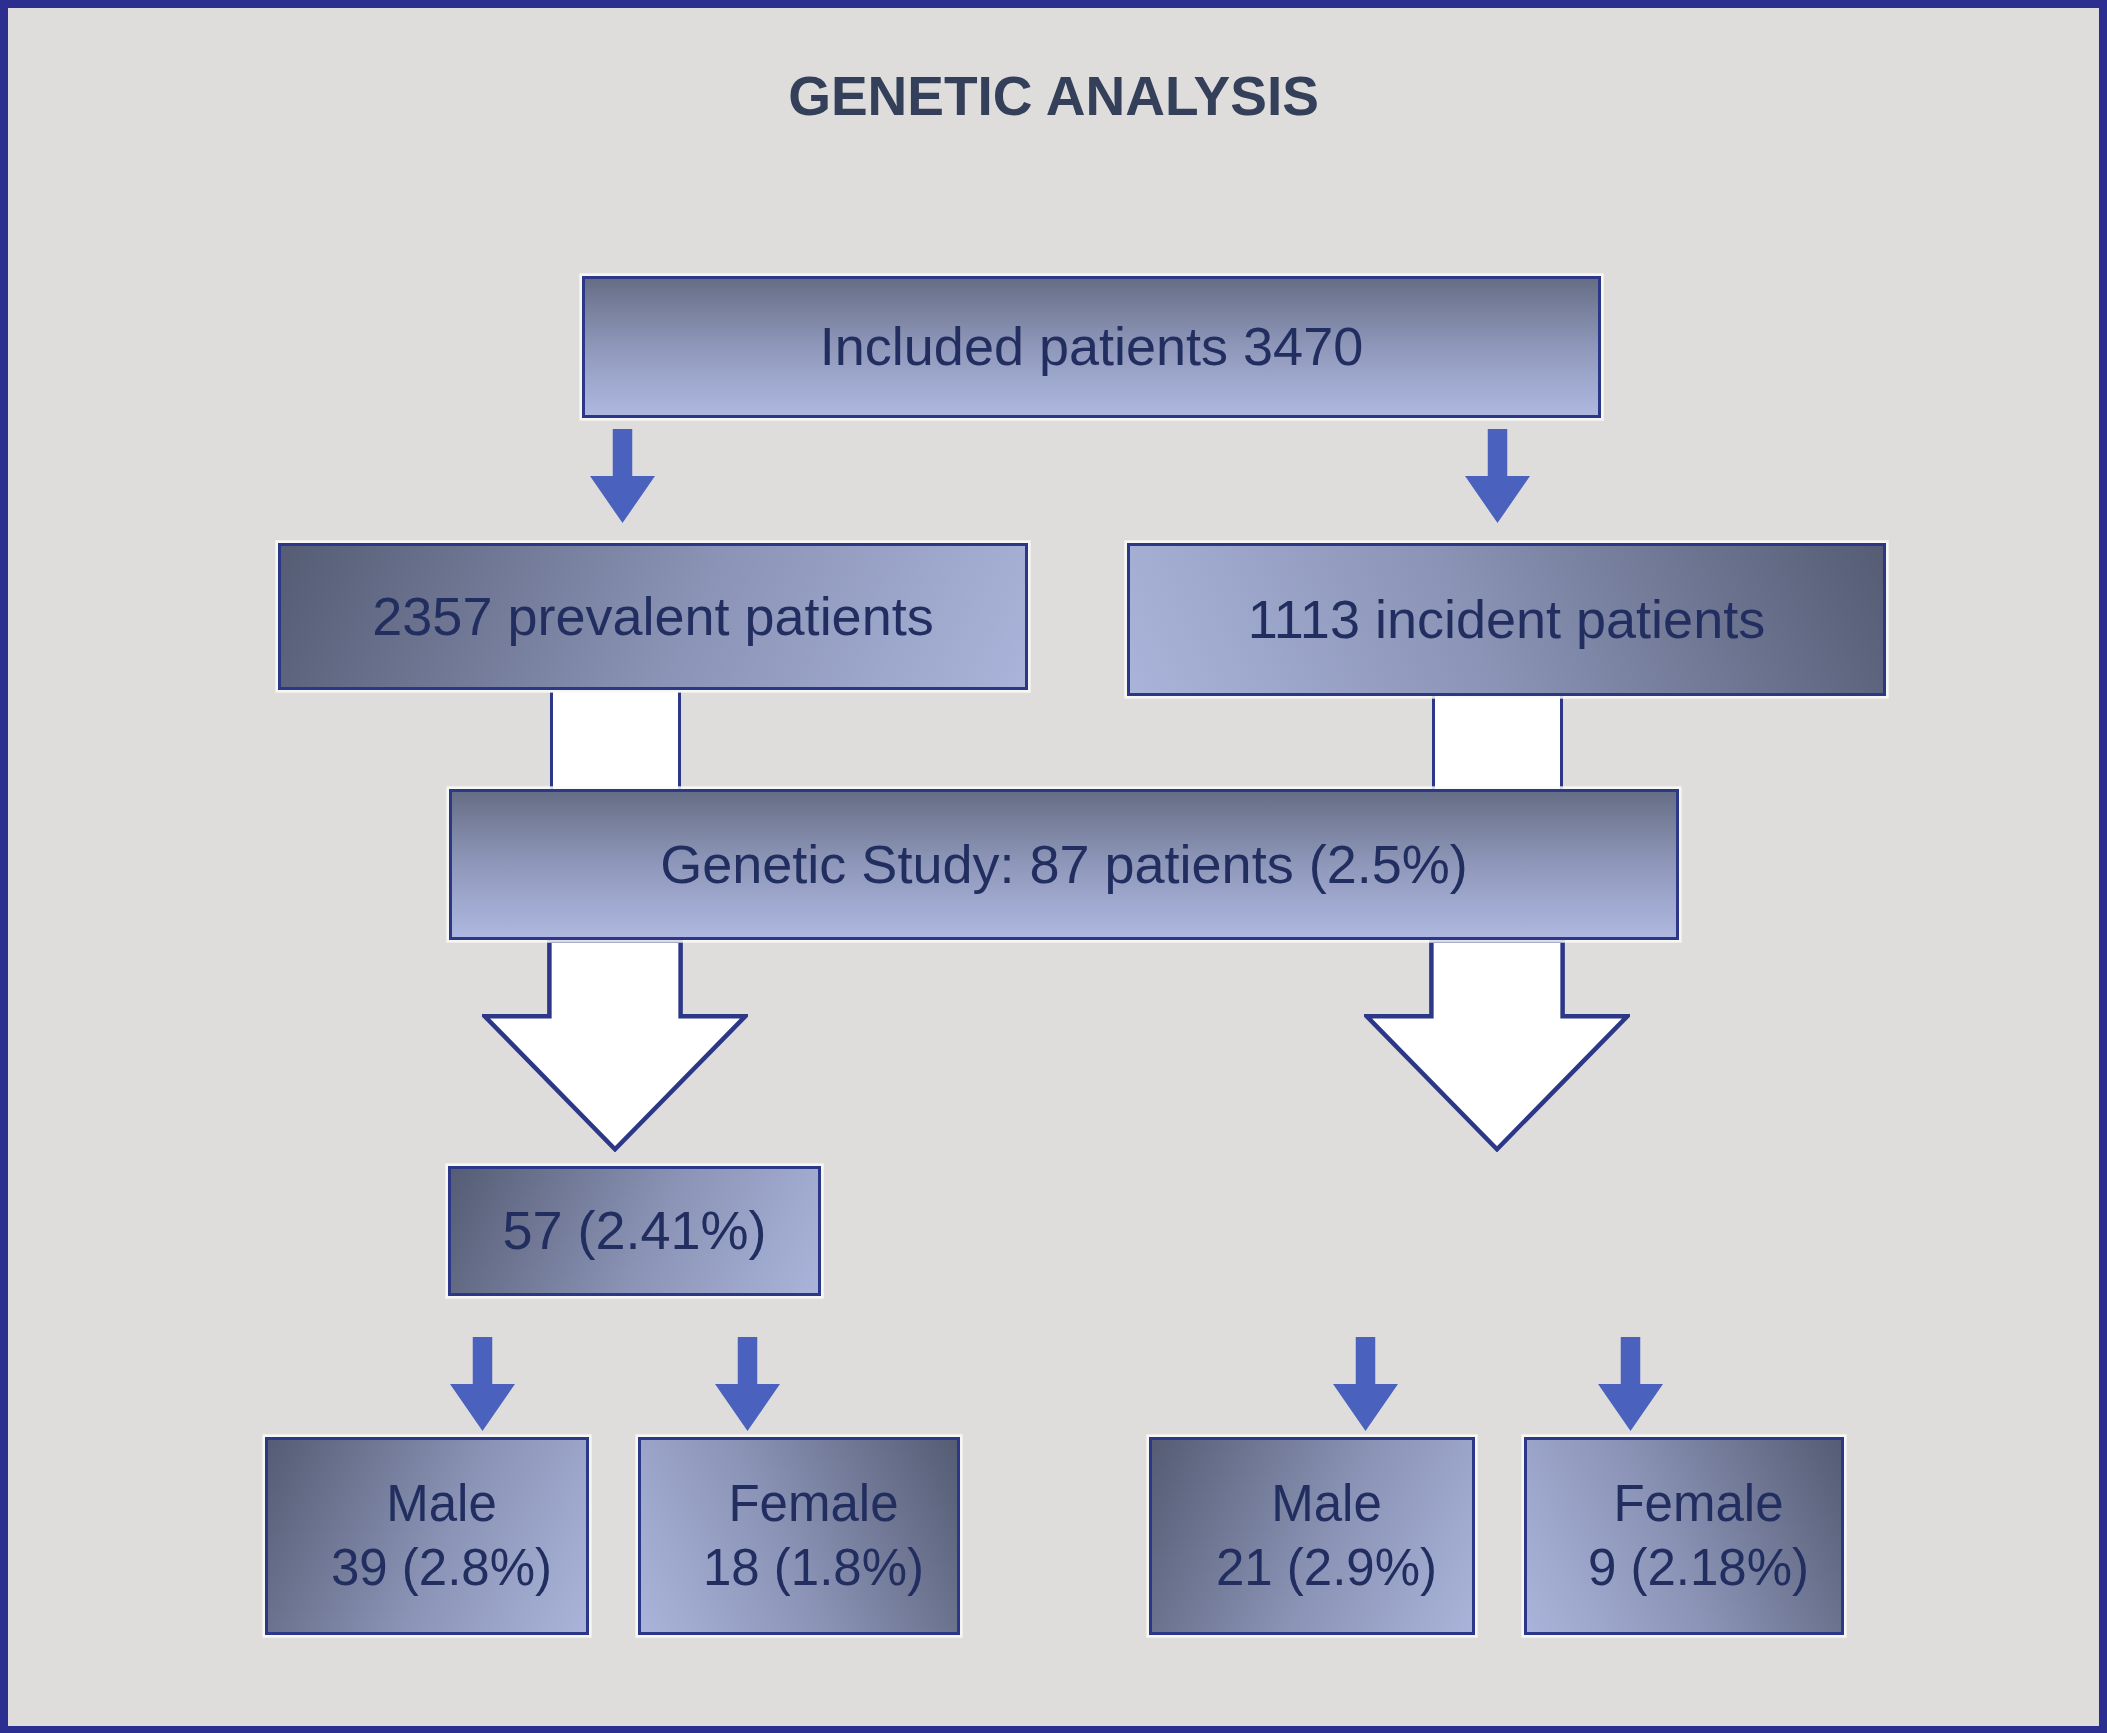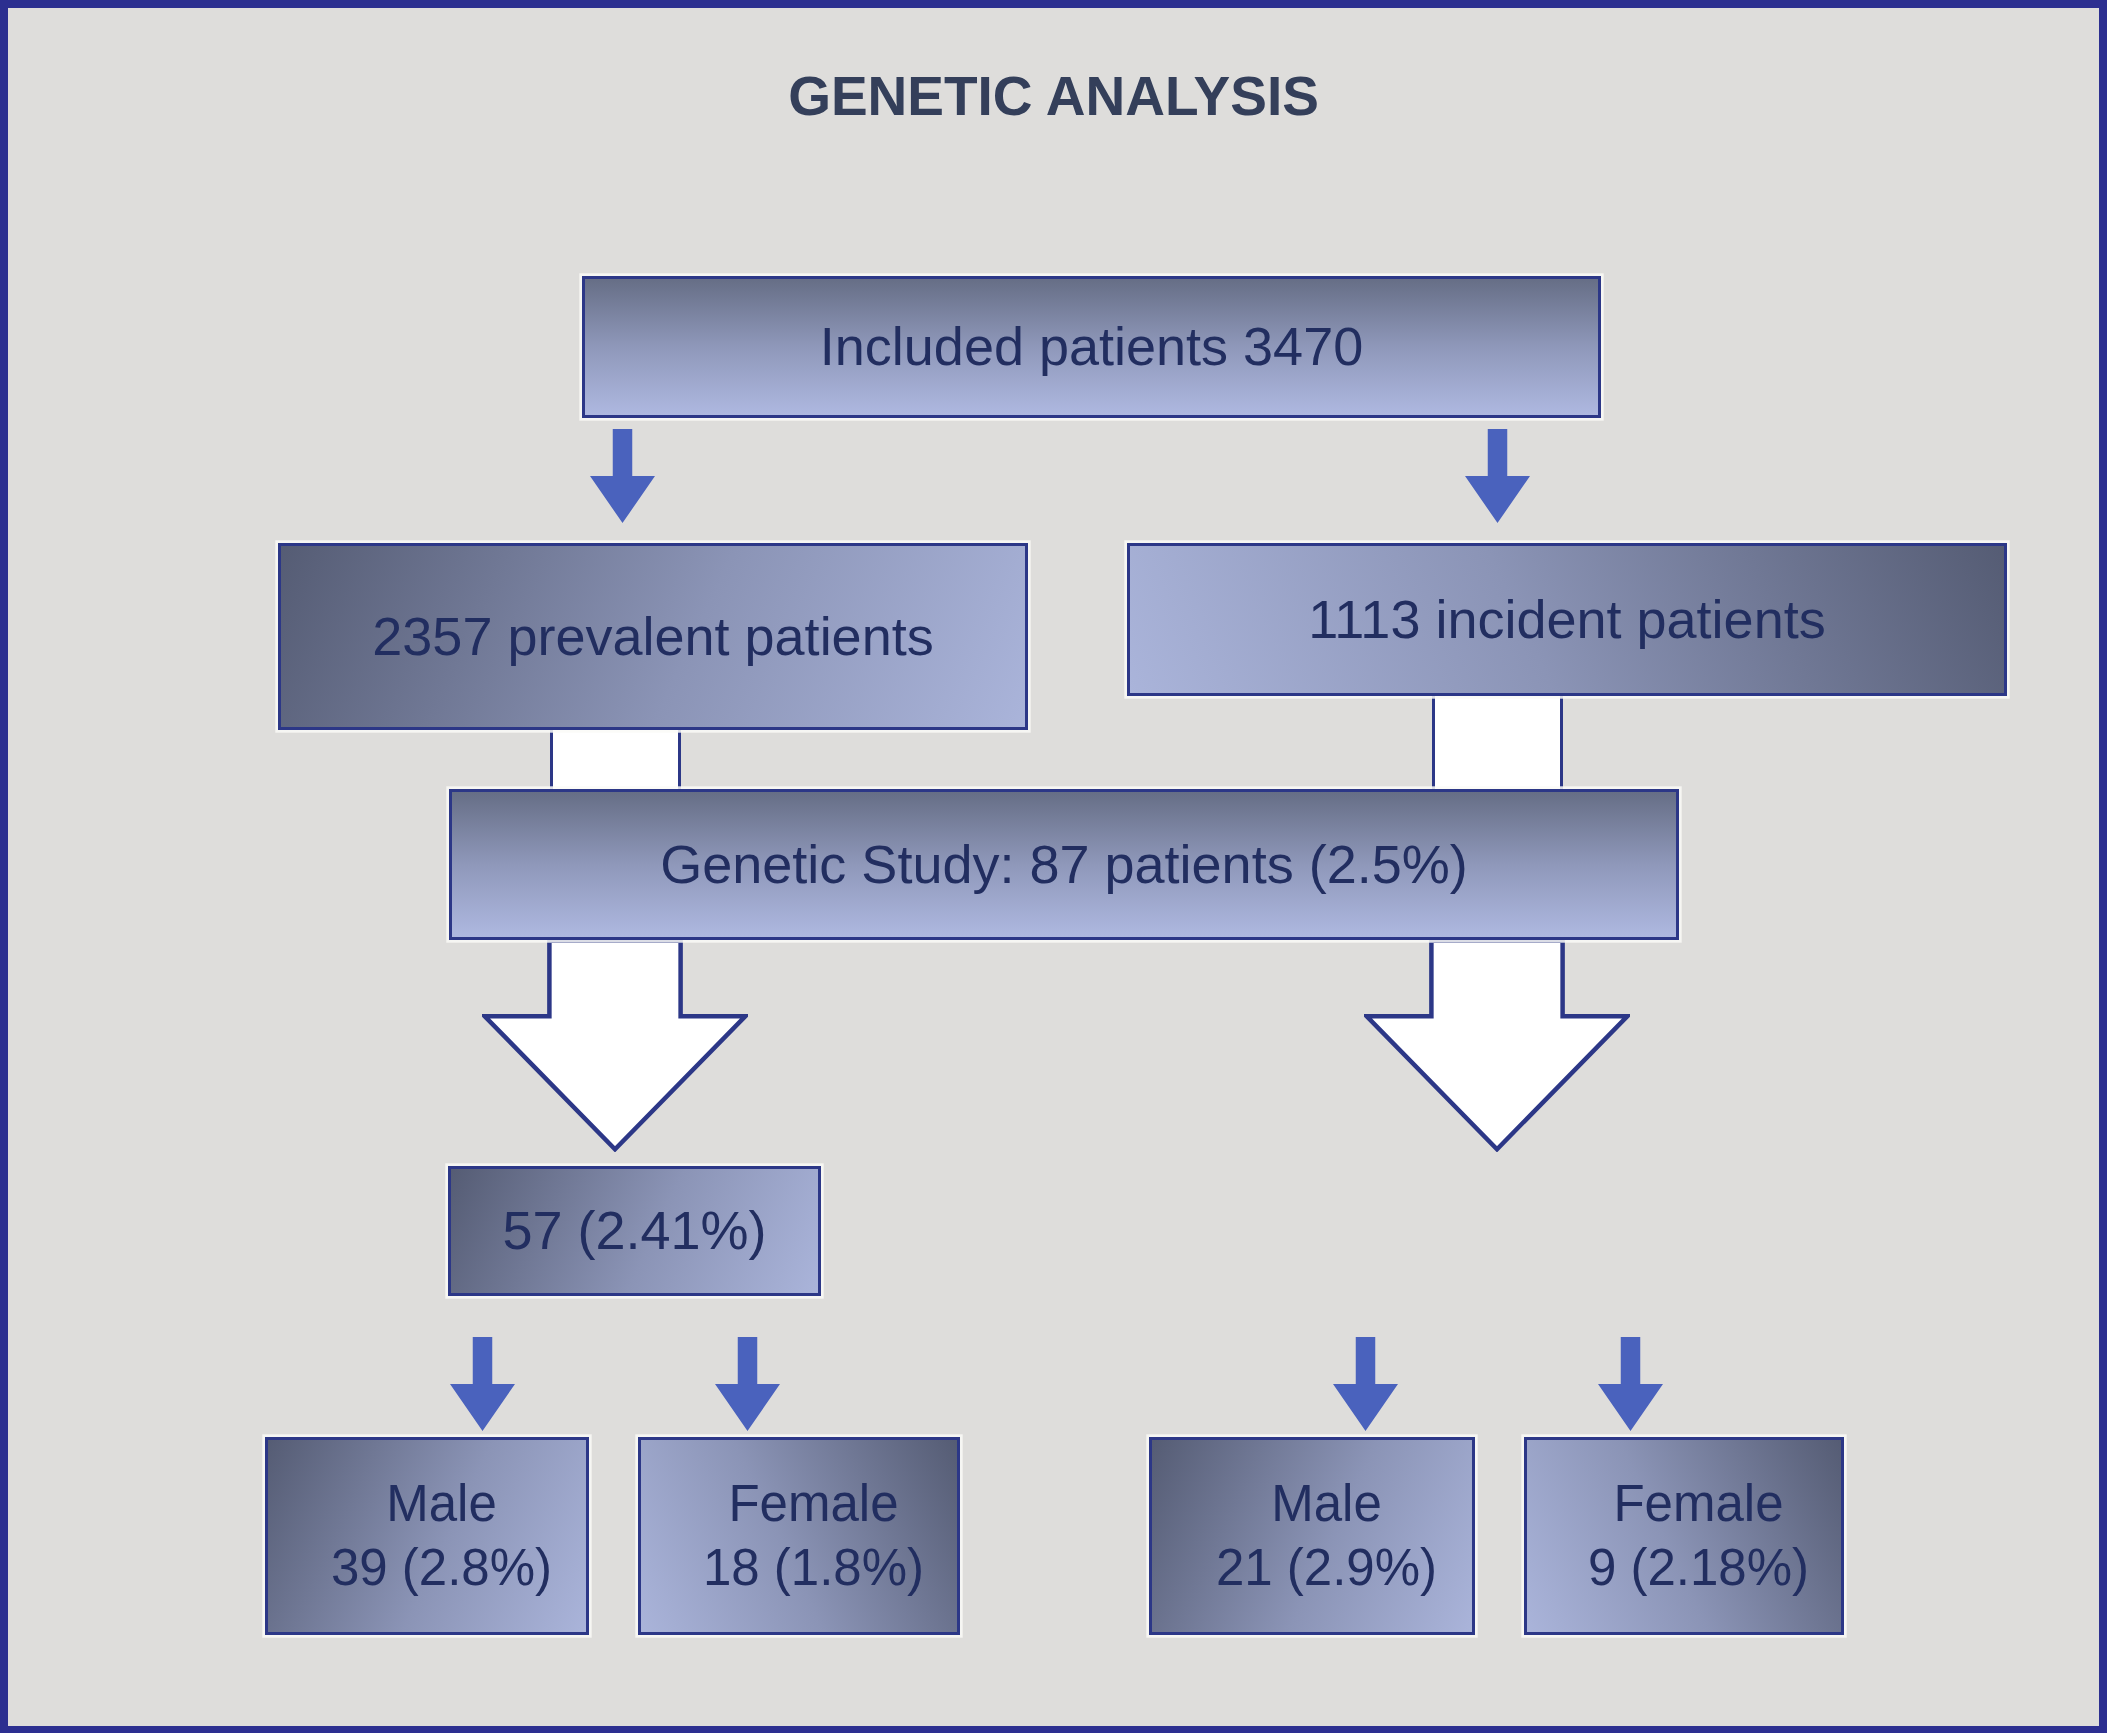--- a/index.html
+++ b/index.html
@@ -83,24 +83,24 @@
 
   <div class="title">GENETIC ANALYSIS</div>
 
   <div class="box grad-banner" style="left:574px; top:268px; width:1019px; height:142px;">
     <span>Included patients 3470</span>
   </div>
 
   <div class="arrow-small" style="left:582px; top:421px;"></div>
   <div class="arrow-small" style="left:1457px; top:421px;"></div>
 
-  <div class="box grad-left" style="left:270px; top:535px; width:750px; height:187px;">
+  <div class="box grad-left" style="left:270px; top:535px; width:750px; height:147px;">
     <span>2357 prevalent patients</span>
   </div>
-  <div class="box grad-right" style="left:1119px; top:535px; width:880px; height:153px;">
+  <div class="box grad-right" style="left:1119px; top:535px; width:759px; height:153px;">
     <span>1113 incident patients</span>
   </div>
 
   <div class="shaft" style="left:542px; top:684px;"></div>
   <div class="shaft" style="left:1424px; top:684px;"></div>
 
   <div class="box grad-banner" style="left:441px; top:781px; width:1230px; height:151px;">
     <span>Genetic Study: 87 patients (2.5%)</span>
   </div>
 

